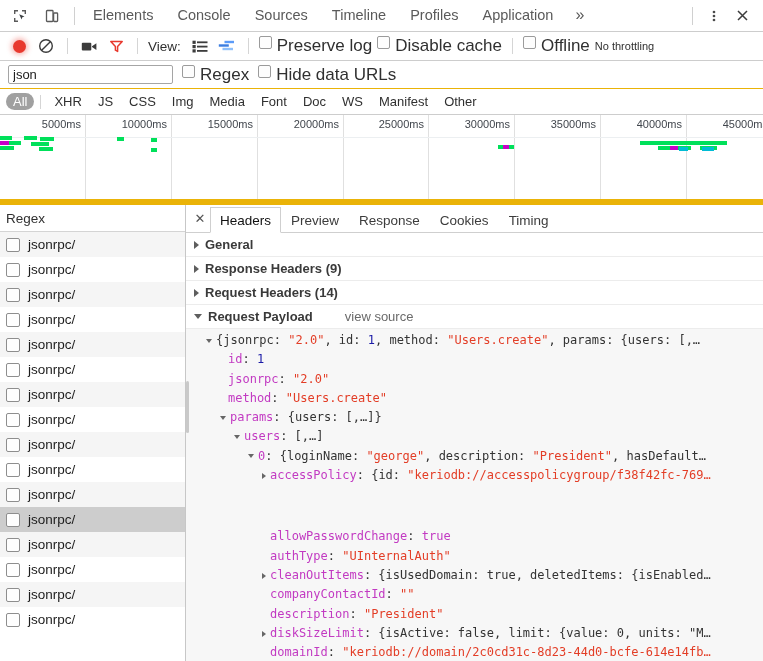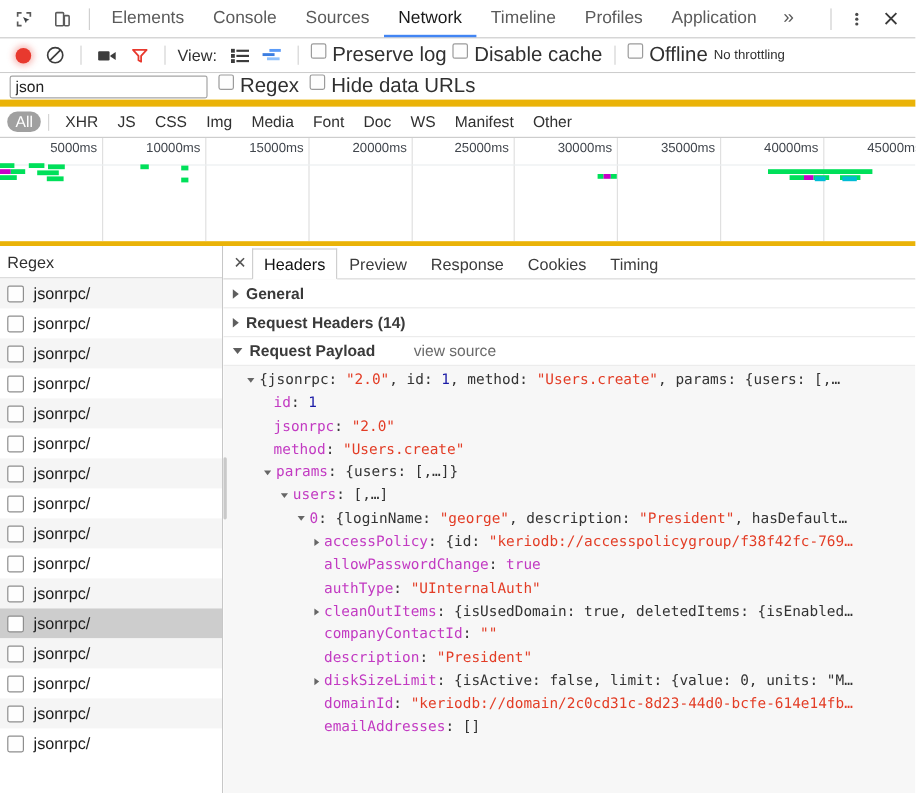--- a/index.html
+++ b/index.html
@@ -76,21 +76,21 @@
     display: inline-block; vertical-align: middle;
   }
   .cb-wrap { display: flex; gap: 5px; font-size: 17px; color: #303030; cursor: default; }
   .throttle { font-size: 11px; color: #303030; }
 
   
   .filter-row {
     height: 28px; min-height: 28px;
     display: flex; align-items: center;
     padding: 0 8px; gap: 9px;
-    border-bottom: 6px solid #eab308;
+    border-bottom: 1px solid #eab308;
     background: #fff;
   }
   .filter-input {
     width: 165px; height: 19px;
     border: 1px solid #a5a5a5; border-radius: 2px;
     padding: 0 4px;
     font-size: 13px;
     font-family: "Liberation Sans", sans-serif;
     color: #202020;
     background: #fff;
@@ -114,21 +114,21 @@
     white-space: nowrap;
   }
   .pill.active { background: #a0a0a0; color: #fff; }
   .pill-sep { width: 1px; height: 14px; background: #d5d5d5; margin: 0 4px; }
 
   
   .overview {
     height: 90px; min-height: 90px;
     position: relative;
     background: #fff;
-    border-bottom: 4px solid #eab308;
+    border-bottom: 6px solid #eab308;
     overflow: hidden;
   }
   .ov-divider {
     position: absolute; top: 0; bottom: 0; width: 1px;
     background: #e0e0e0;
   }
   .ov-tick-label {
     position: absolute;
     top: 3px;
     font-size: 11px;
@@ -296,23 +296,20 @@
     <div class="vsep"></div>
     <div class="tabs">
       <div class="tab">
           <span>Elements</span>
         </div>
       <div class="tab">
           <span>Console</span>
         </div>
       <div class="tab">
           <span>Sources</span>
-        </div>
-      <div class="tab active">
-          <span>Network</span>
         </div>
       <div class="tab">
           <span>Timeline</span>
         </div>
       <div class="tab">
           <span>Profiles</span>
         </div>
       <div class="tab">
           <span>Application</span>
         </div>
@@ -548,20 +545,24 @@
         <div class="det-tab">Timing</div>
       </div>
       <div class="det-body">
         <div id="sections">
             <div class="section-row">
               <span class="tri"></span>
               <span>General</span>
             </div>
             <div class="section-row">
               <span class="tri"></span>
+              <span>Response Headers (9)</span>
+            </div>
+            <div class="section-row">
+              <span class="tri"></span>
               <span>Request Headers (14)</span>
             </div>
             <div class="section-row">
               <span class="tri open"></span>
               <span>Request Payload</span>
               <span class="view-source">view source</span>
             </div>
           </div>
         <div class="json-tree" id="json-tree">
             <div class="jrow" style="padding-left: 20px;">
@@ -589,21 +590,21 @@
               <span class="jtext"><span class="k-name">users</span><span class="k-plain">: [,…]</span></span>
             </div>
             <div class="jrow" style="padding-left: 62px;">
               <span class="jtri open"></span>
               <span class="jtext"><span class="k-name">0</span><span class="k-plain">: {loginName: </span><span class="k-str">"george"</span><span class="k-plain">, description: </span><span class="k-str">"President"</span><span class="k-plain">, hasDefault…</span></span>
             </div>
             <div class="jrow" style="padding-left: 76px;">
               <span class="jtri"></span>
               <span class="jtext"><span class="k-name">accessPolicy</span><span class="k-plain">: {id: </span><span class="k-str">"keriodb://accesspolicygroup/f38f42fc-769…</span></span>
             </div>
-            <div class="jrow" style="padding-left: 76px;">
+            <div class="jrow" style="padding-left: 76px; margin-top: 42px;">
               <span class="jtri none" style="width: 8px;"></span>
               <span class="jtext"><span class="k-name">allowPasswordChange</span><span class="k-plain">: </span><span class="k-bool">true</span></span>
             </div>
             <div class="jrow" style="padding-left: 76px;">
               <span class="jtri none" style="width: 8px;"></span>
               <span class="jtext"><span class="k-name">authType</span><span class="k-plain">: </span><span class="k-str">"UInternalAuth"</span></span>
             </div>
             <div class="jrow" style="padding-left: 76px;">
               <span class="jtri"></span>
               <span class="jtext"><span class="k-name">cleanOutItems</span><span class="k-plain">: {isUsedDomain: true, deletedItems: {isEnabled…</span></span>

